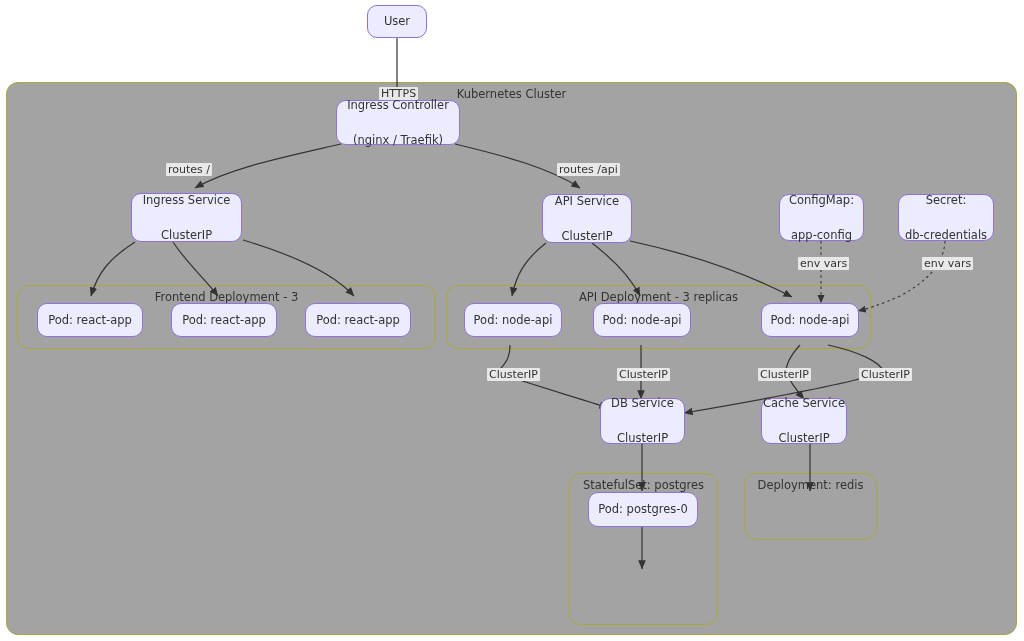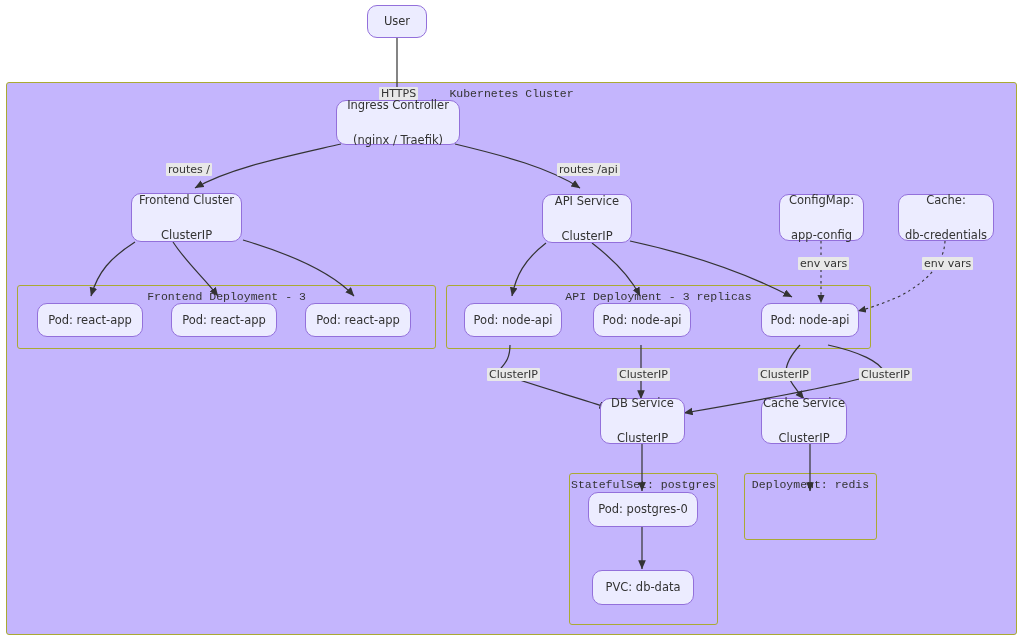--- a/index.html
+++ b/index.html
@@ -8,25 +8,24 @@
     background:#ffffff;
     font-family:"DejaVu Sans","Liberation Sans",sans-serif;
     overflow:hidden;position:relative;
   }
   #stage{position:absolute;left:0;top:0;width:1024px;height:641px;}
   svg.layer{position:absolute;left:0;top:0;width:1024px;height:641px;pointer-events:none;}
 
   
   .subgraph{
     position:absolute;
-    background:#c4b5fd;
+    background:#a3a3a3;
     border:1px solid #aaaa33;
-    border-radius:3px;
+    border-radius:12px;
     box-sizing:border-box;
-    font-family:Liberation Mono, monospace;
   }
   .subgraph > .sg-label{
     position:absolute;
     left:0;right:0;top:4px;
     text-align:center;
     font-size:11.5px;
     color:#333333;
     white-space:nowrap;
   }
 
@@ -129,36 +128,36 @@
   <div class="node" style="left:367px;top:5px;width:60px;height:33px;">
     <span>User</span>
   </div>
 
   <div class="node" style="left:336px;top:100px;width:124px;height:45px;">
     <span>Ingress Controller</span>
     <span class="l2">(nginx / Traefik)</span>
   </div>
 
   <div class="node" style="left:131px;top:193px;width:111px;height:49px;">
-    <span>Frontend Cluster</span>
+    <span>Ingress Service</span>
     <span class="l2">ClusterIP</span>
   </div>
 
   <div class="node" style="left:542px;top:194px;width:90px;height:49px;">
     <span>API Service</span>
     <span class="l2">ClusterIP</span>
   </div>
 
   <div class="node" style="left:779px;top:194px;width:85px;height:47px;">
     <span>ConfigMap:</span>
     <span class="l2">app-config</span>
   </div>
 
   <div class="node" style="left:898px;top:194px;width:96px;height:47px;">
-    <span>Cache:</span>
+    <span>Secret:</span>
     <span class="l2">db-credentials</span>
   </div>
 
   <div class="node" style="left:37px;top:303px;width:106px;height:34px;">
     <span>Pod: react-app</span>
   </div>
   <div class="node" style="left:171px;top:303px;width:106px;height:34px;">
     <span>Pod: react-app</span>
   </div>
   <div class="node" style="left:305px;top:303px;width:106px;height:34px;">
@@ -180,23 +179,20 @@
     <span class="l2">ClusterIP</span>
   </div>
   <div class="node" style="left:761px;top:398px;width:86px;height:46px;">
     <span>Cache Service</span>
     <span class="l2">ClusterIP</span>
   </div>
 
   <div class="node" style="left:588px;top:492px;width:110px;height:35px;">
     <span>Pod: postgres-0</span>
   </div>
-  <div class="node" style="left:592px;top:570px;width:102px;height:35px;">
-    <span>PVC: db-data</span>
-  </div>
 
   <div class="edge-label" style="left:379px;top:60px;margin-top:27px;">HTTPS</div>
 
   <div class="edge-label" style="left:166px;top:163px;">routes /</div>
 
   <div class="edge-label" style="left:557px;top:163px;">routes /api</div>
 
   <div class="edge-label" style="left:798px;top:257px;">env vars</div>
 
   <div class="edge-label" style="left:922px;top:257px;">env vars</div>

